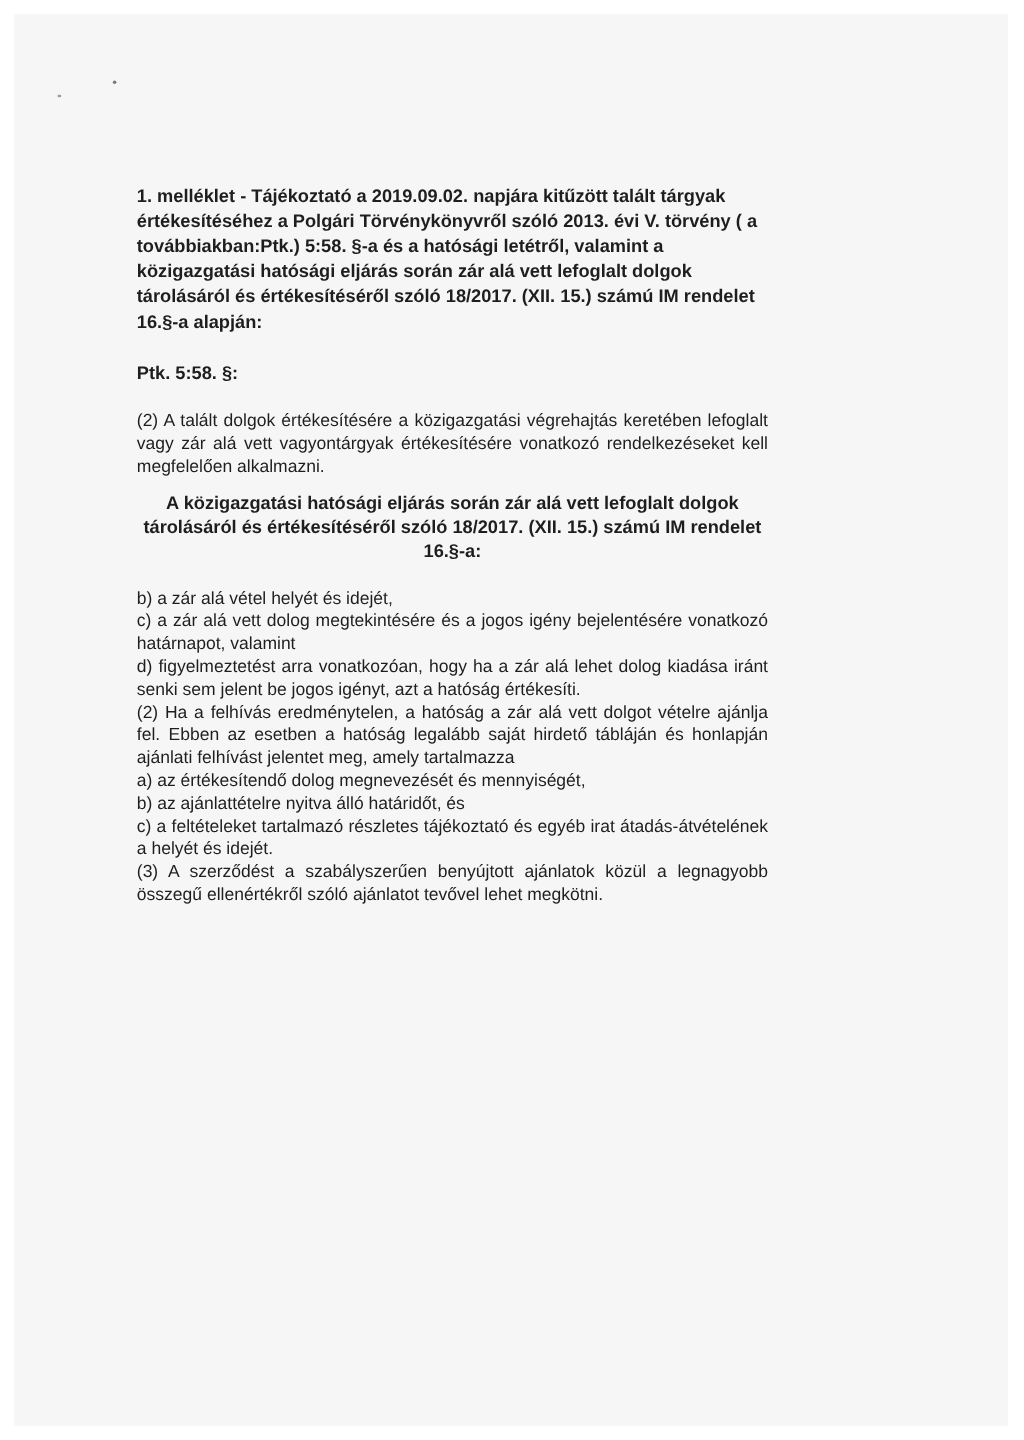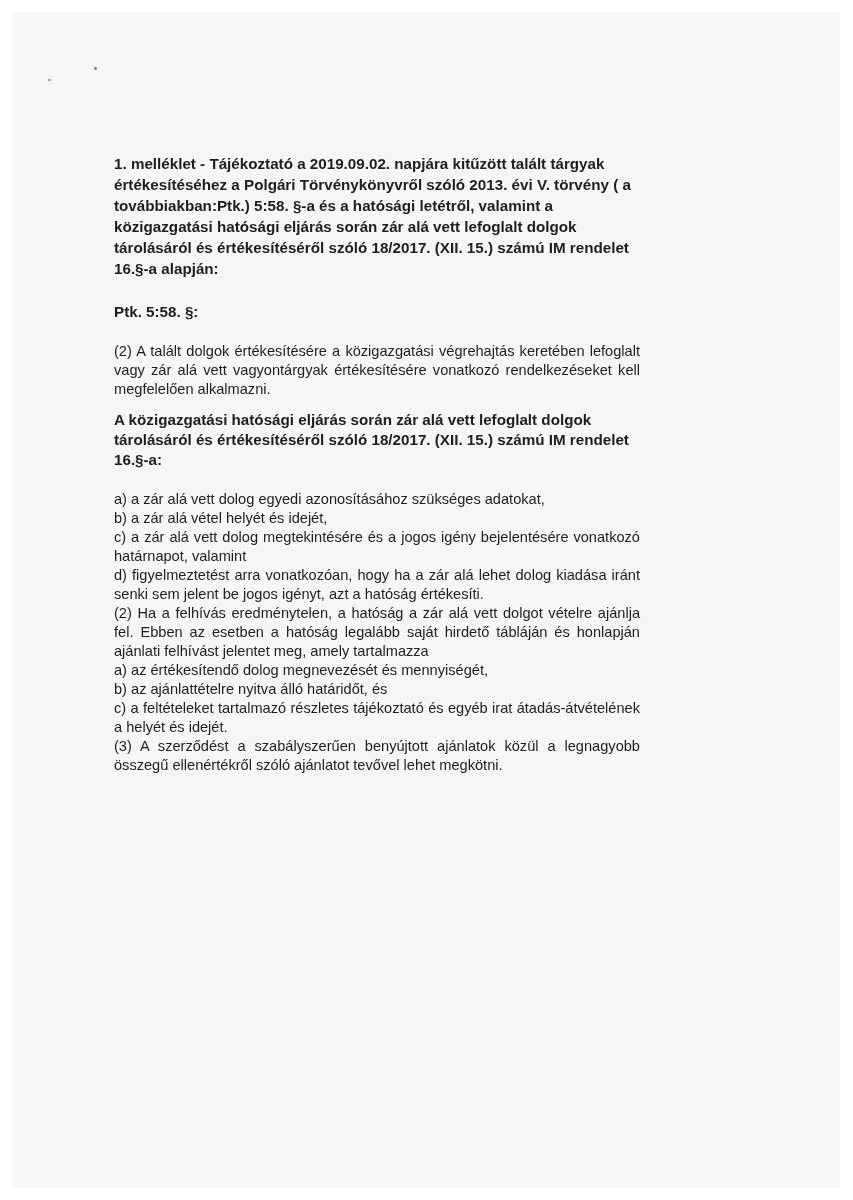--- a/index.html
+++ b/index.html
@@ -48,20 +48,21 @@
   .section-heading {
     font-weight: bold;
     font-size: 15.2px;
     margin: 0 0 21px 0;
   }
   .section-heading2 {
     font-weight: bold;
     font-size: 15.2px;
     line-height: 20px;
     margin: 11px 0 20px 0;
+    text-align: center;
   }
   p {
     margin: 0;
   }
   .justify {
     text-align: justify;
   }
   .para-gap { margin-top: 6px; }
   .list-gap { margin-top: 5px; }
 </style>
@@ -75,21 +76,20 @@
 
 <div class="content">
   <p class="title">1. melléklet - Tájékoztató a 2019.09.02. napjára kitűzött talált tárgyak értékesítéséhez a Polgári Törvénykönyvről szóló 2013. évi V. törvény ( a továbbiakban:Ptk.) 5:58. §-a és a hatósági letétről, valamint a közigazgatási hatósági eljárás során zár alá vett lefoglalt dolgok tárolásáról és értékesítéséről szóló 18/2017. (XII. 15.) számú IM rendelet 16.§-a alapján:</p>
 
   <p class="section-heading">Ptk. 5:58. §:</p>
 
   <p class="justify para-gap">(2)  A talált dolgok értékesítésére a közigazgatási végrehajtás keretében lefoglalt vagy zár alá vett vagyontárgyak értékesítésére vonatkozó rendelkezéseket kell megfelelően alkalmazni.</p>
 
   <p class="section-heading2">A közigazgatási hatósági eljárás során zár alá vett lefoglalt dolgok tárolásáról és értékesítéséről szóló 18/2017. (XII. 15.) számú IM rendelet 16.§-a:</p>
 
-  <p class="justify list-gap">a) a zár alá vett dolog egyedi azonosításához szükséges adatokat,</p>
   <p class="justify">b) a zár alá vétel helyét és idejét,</p>
   <p class="justify">c) a zár alá vett dolog megtekintésére és a jogos igény bejelentésére vonatkozó határnapot, valamint</p>
   <p class="justify">d) figyelmeztetést arra vonatkozóan, hogy ha a zár alá lehet dolog kiadása iránt senki sem jelent be jogos igényt, azt a hatóság értékesíti.</p>
 
   <p class="justify">(2) Ha a felhívás eredménytelen, a hatóság a zár alá vett dolgot vételre ajánlja fel. Ebben az esetben a hatóság legalább saját hirdető tábláján és honlapján ajánlati felhívást jelentet meg, amely tartalmazza</p>
   <p class="justify">a) az értékesítendő dolog megnevezését és mennyiségét,</p>
   <p class="justify">b) az ajánlattételre nyitva álló határidőt, és</p>
   <p class="justify">c) a feltételeket tartalmazó részletes tájékoztató és egyéb irat átadás-átvételének a helyét és idejét.</p>
 
   <p class="justify">(3) A szerződést a szabályszerűen benyújtott ajánlatok közül a legnagyobb összegű ellenértékről szóló ajánlatot tevővel lehet megkötni.</p>

